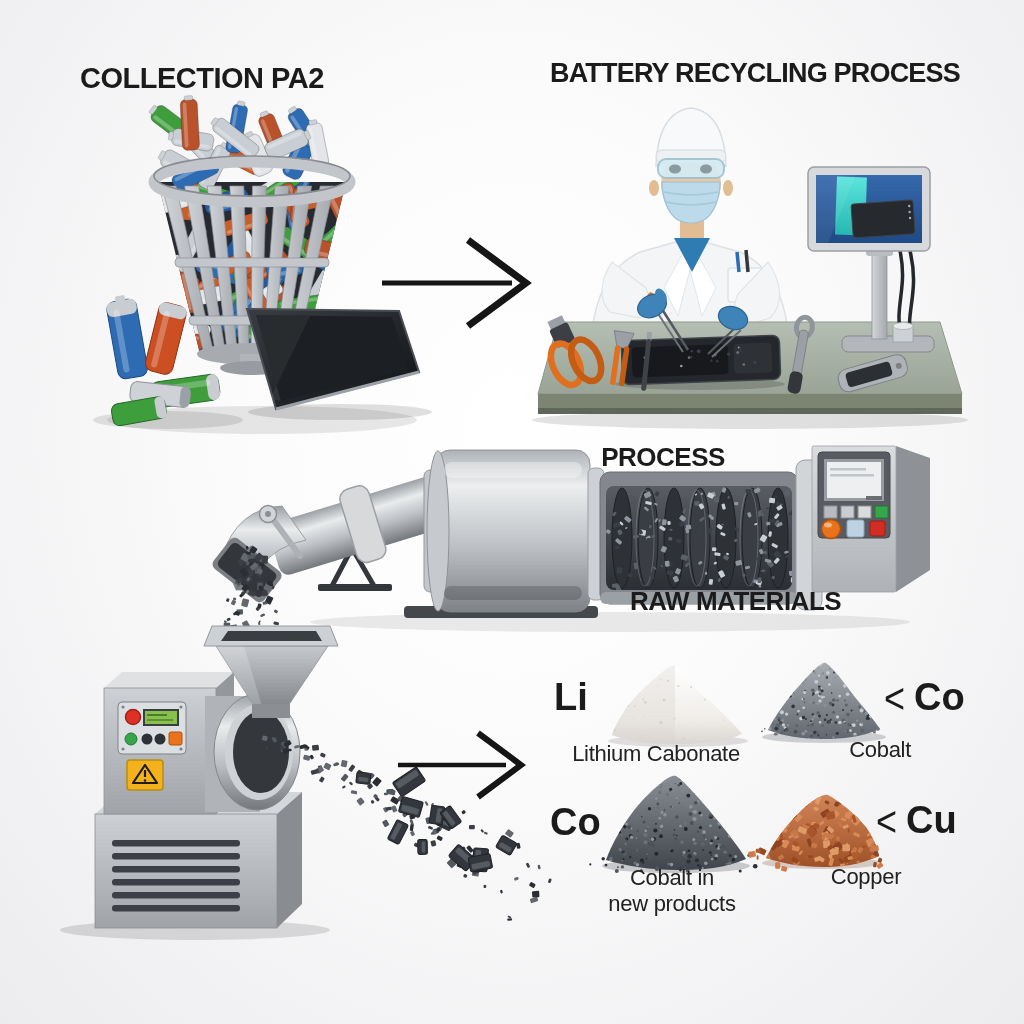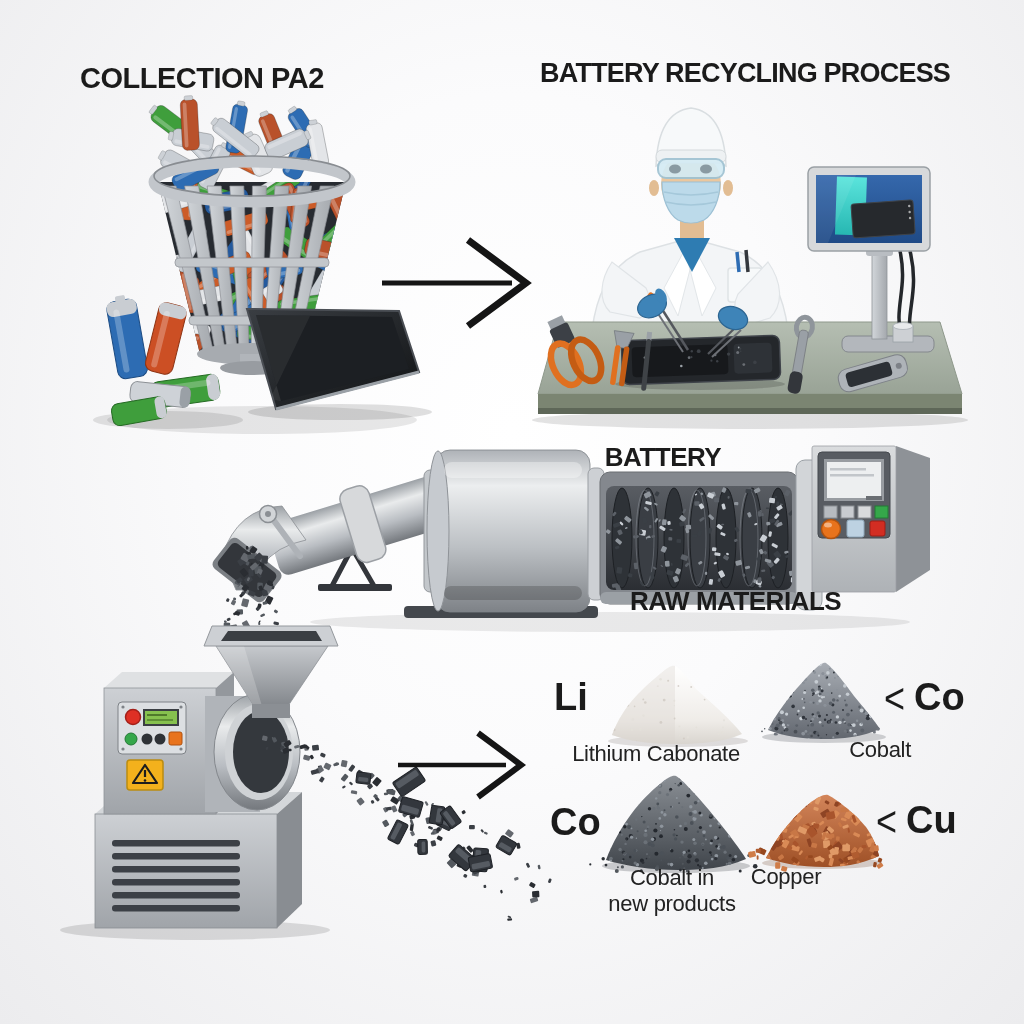--- a/index.html
+++ b/index.html
@@ -5,36 +5,36 @@
   html,body{margin:0;padding:0;}
   .canvas{
     position:relative;width:1024px;height:1024px;overflow:hidden;
     background:radial-gradient(ellipse at 50% 42%, #ffffff 0%, #fbfbfc 40%, #ececee 100%);
     font-family:"Liberation Sans", sans-serif;color:#1b1b1b;
   }
   .canvas svg{position:absolute;left:0;top:0;}
   .label{position:absolute;line-height:1;white-space:nowrap;color:#1b1b1b;}
   .bold{font-weight:700;}
   .t-collection{left:80px;top:64px;width:320px;text-align:left;font-size:29px;letter-spacing:-0.5px;}
-  .t-process{left:540px;top:60px;width:420px;text-align:left;font-size:27px;letter-spacing:-0.8px;}
+  .t-process{left:540px;top:60px;width:420px;text-align:right;font-size:27px;letter-spacing:-0.8px;}
   .t-shredded{left:592px;top:444px;width:142px;text-align:center;font-size:26px;letter-spacing:-0.5px;}
   .t-raw{left:630px;top:588px;width:205px;text-align:left;font-size:26px;letter-spacing:-0.5px;}
   .t-separation{left:577px;top:626px;font-size:28px;letter-spacing:-0.5px;}
   .sym{font-size:38px;font-weight:700;}
   .li-sym{left:554px;top:678px;}
   .co2-sym{left:550px;top:803px;}
   .ptr-row{display:flex;align-items:flex-start;}
   .co-row{left:884px;top:678px;}
   .cu-row{left:876px;top:801px;}
   .pointer{font-size:36px;font-weight:400;margin-right:9px;display:inline-block;transform:scaleY(1.18);transform-origin:top;}
   .caption{font-size:22px;font-weight:400;letter-spacing:-0.3px;color:#222;}
   .li-cap{left:550px;top:743px;width:212px;text-align:center;}
   .cobalt-cap{left:771px;top:739px;width:140px;text-align:right;}
   .reuse-cap{left:562px;top:865px;width:220px;text-align:center;line-height:26px;white-space:normal;}
-  .copper-cap{left:716px;top:866px;width:140px;text-align:center;}
+  .copper-cap{left:796px;top:866px;width:140px;text-align:center;}
 </style>
 </head>
 <body>
 
 <div class="canvas">
 
 <svg id="scene" viewBox="0 0 1024 1024" width="1024" height="1024">
 <defs>
   <linearGradient id="gPipe" x1="0" y1="0" x2="0" y2="1">
     <stop offset="0" stop-color="#9ba0a5"></stop>
@@ -1886,21 +1886,21 @@
             <rect x="808.4183100089431" y="856.3122161421925" width="4.0118702170439065" height="1.953994409331416" rx="1" fill="#b05c30" transform="rotate(119 808.4 856.3)"></rect>
             <rect x="764.4489051960409" y="855.4656207831576" width="7.777180585078895" height="5.662986385691134" rx="1" fill="#96481f" transform="rotate(205 764.4 855.5)"></rect>
             <rect x="755.7699217703193" y="848.6683054724708" width="4.982389414915815" height="4.026613202087743" rx="1" fill="#b05c30" transform="rotate(1 755.8 848.7)"></rect>
           </g>
   </g>
 </g>
 </svg>
 
 <div class="label bold t-collection">COLLECTION PA2</div>
 <div class="label bold t-process">BATTERY RECYCLING PROCESS</div>
-<div class="label bold t-shredded">BATTERY</div>
+<div class="label bold t-shredded">PROCESS</div>
 <div class="label bold t-raw">RAW MATERIALS</div>
 
 <div class="label sym li-sym">Li</div>
 <div class="label caption li-cap">Lithium Cabonate</div>
 
 <div class="label ptr-row co-row">
   <span class="pointer">&lt;</span>
   <span class="sym">Co</span>
 </div>
 <div class="label caption cobalt-cap">Cobalt</div>

